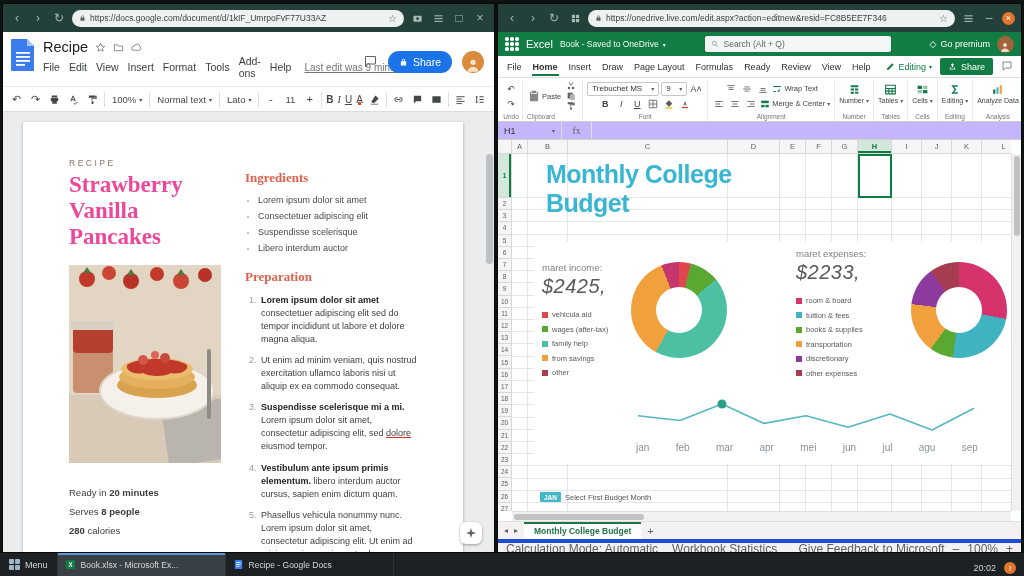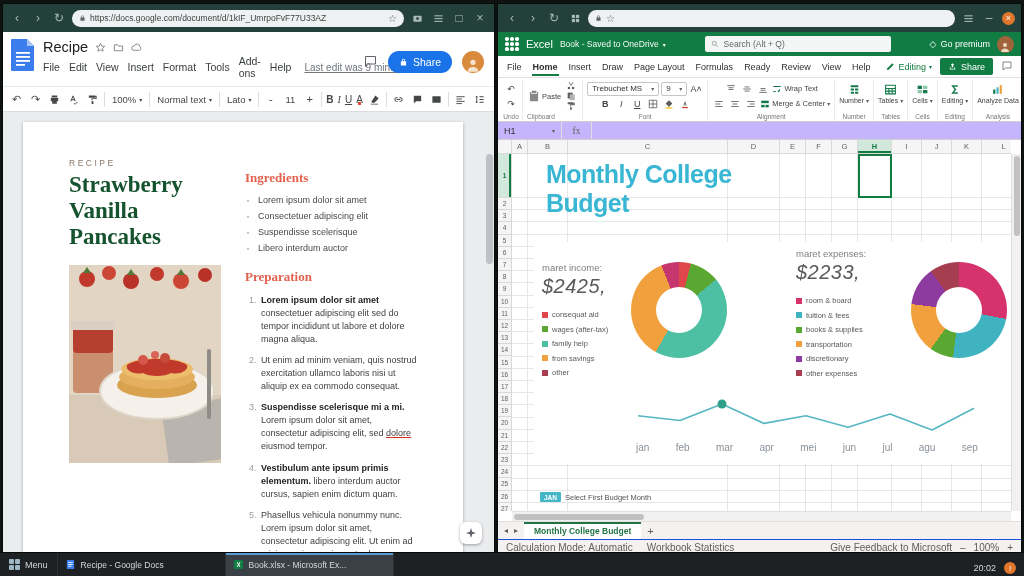--- a/index.html
+++ b/index.html
@@ -51,21 +51,21 @@
   .tbtxt.un { text-decoration:underline; font-weight:normal; }
   .acolor { position:relative; font-size:10px; color:#444746; width:13px; text-align:center; }
   .acolor::after { content:""; position:absolute; left:2px; right:2px; bottom:0; height:2.5px; background:#ea4335; }
 
   .dcanvas { position:relative; height:442px; background:#ebecee; overflow:hidden; }
   .dpage { position:absolute; left:20px; top:10px; width:440px; height:620px; background:#fff; box-shadow:0 1px 3px rgba(0,0,0,.3); padding:36px 42px 0 46px; }
   .kicker { font-size:8.5px; letter-spacing:2.5px; color:#8a7668; margin-bottom:4px; }
   .dcols { display:flex; gap:24px; }
   .dcol-l { width:152px; flex:0 0 auto; }
   .dcol-r { flex:1; padding-top:12px; min-width:0; }
-  .rtitle { font-family:"Liberation Serif",serif; font-weight:bold; color:#14532d; font-size:23px; line-height:1.14; margin:2px 0 14px 0; }
+  .rtitle { font-family:"Liberation Serif",serif; font-weight:bold; color:#ec4899; font-size:23px; line-height:1.14; margin:2px 0 14px 0; }
   .photo { width:152px; height:198px; display:block; }
   .stats { margin-top:20px; font-size:9.5px; color:#3d3d3d; line-height:2.0; }
   .doc-h { font-family:"Liberation Serif",serif; color:#e2604c; font-size:13px; font-weight:bold; margin-bottom:9px; }
   .ing-list { list-style:disc; padding-left:13px; font-size:9px; color:#4a4a4a; margin-bottom:16px; }
   .ing-list li { margin-bottom:6px; }
   .ing-list li::marker { color:#b3b3b3; font-size:8px; }
   .prep-list { list-style:decimal; padding-left:14px; font-size:9px; color:#3f3f3f; line-height:1.45; margin-bottom:16px; }
   .prep-list li { margin-bottom:8px; padding-left:2px; }
   .prep-list li::marker { color:#9a9a9a; }
   .prep-list b { color:#1f1f1f; }
@@ -149,21 +149,21 @@
   .selcell { position:absolute; border:2px solid #107c41; background:transparent; }
   .vscroll { position:absolute; right:0; top:14px; width:10px; bottom:10px; background:#f1f1f1; border-left:1px solid #e1dfdd; }
   .vscroll .thumb { position:absolute; left:1.5px; top:2px; width:6px; height:80px; background:#c1c1c1; border-radius:3px; }
   .hscroll { position:absolute; left:14px; right:10px; bottom:0; height:10px; background:#f1f1f1; border-top:1px solid #e1dfdd; }
   .hscroll .thumb { position:absolute; top:1.5px; left:2px; height:6px; width:130px; background:#c1c1c1; border-radius:3px; }
 
   .sheetbar { height:18px; background:#f3f2f1; border-top:1px solid #e1dfdd; display:flex; align-items:center; gap:6px; padding:0 6px; }
   .sheetnav { color:#605e5c; font-size:8px; }
   .sheettab { height:100%; background:#fff; display:flex; align-items:center; padding:0 10px; font-size:8.5px; font-weight:bold; color:#217346; box-shadow:inset 0 2px 0 #217346; }
   .addsheet { color:#605e5c; font-size:11px; }
-  .statusbar { height:15px; background:#f3f2f1; border-top:1px solid #1d4ed8; display:flex; align-items:center; gap:14px; padding:0 8px; font-size:10px; color:#605e5c; }
+  .statusbar { height:15px; background:#f3f2f1; border-top:4px solid #1d4ed8; display:flex; align-items:center; gap:14px; padding:0 8px; font-size:12px; color:#605e5c; }
   .statusright { margin-left:auto; display:flex; align-items:center; gap:8px; }
 
   
   .taskbar { position:absolute; left:0; right:0; bottom:0; height:23px; background:#1d2123; display:flex; align-items:stretch; color:#d6d8d9; }
   .menubtn { display:flex; align-items:center; gap:5px; padding:0 9px; font-size:9px; border-right:1px solid #2c3134; }
   .menubtn .mgrid { width:11px; height:11px; display:grid; grid-template-columns:1fr 1fr; gap:1.5px; }
   .menubtn .mgrid i { background:#9fb6c4; border-radius:1px; }
   .taskitem { display:flex; align-items:center; gap:5px; width:168px; padding:0 7px; font-size:8.5px; border-right:1px solid #2c3134; white-space:nowrap; overflow:hidden; }
   .taskitem.active { background:#394146; box-shadow:inset 0 2px 0 #5a9bd5; }
   .ticon { width:11px; height:11px; flex:0 0 auto; }
@@ -373,20 +373,25 @@
               <ellipse cx="88" cy="126" rx="57" ry="28" fill="none" stroke="#ddd5c8" stroke-width="2"></ellipse>
               <ellipse cx="88" cy="120" rx="40" ry="13" fill="#d9a24f"></ellipse>
               <ellipse cx="88" cy="112" rx="38" ry="12" fill="#e4b060"></ellipse>
               <ellipse cx="88" cy="104" rx="36" ry="11" fill="#edbd6e"></ellipse>
               <path d="M58 100c10-8 50-8 60 0 2 6-8 10-16 8-6 4-22 4-28 0-8 2-18-2-16-8z" fill="#c0392b"></path>
               <circle cx="74" cy="95" r="5" fill="#d4574a"></circle>
                 <circle cx="96" cy="93" r="5" fill="#c74b3d"></circle>
                 <circle cx="86" cy="90" r="4" fill="#da6558"></circle>
               <rect x="138" y="84" width="4" height="70" rx="2" fill="#8f8b85"></rect>
             </svg>
+            <div class="stats">
+              <div><span>Ready in </span><b>20 minutes</b><span></span></div>
+              <div><span>Serves </span><b>8 people</b><span></span></div>
+              <div><span></span><b>280</b><span> calories</span></div>
+            </div>
           </div>
           <div class="dcol-r">
             <div class="doc-h">Ingredients</div>
             <ul class="ing-list">
               <li>Lorem ipsum dolor sit amet</li>
               <li>Consectetuer adipiscing elit</li>
               <li>Suspendisse scelerisque</li>
               <li>Libero interdum auctor</li>
             </ul>
             <div class="doc-h">Preparation</div>
@@ -423,20 +428,21 @@
             <rect x="4" y="4" width="7" height="7"></rect>
             <rect x="13" y="4" width="7" height="7"></rect>
             <rect x="4" y="13" width="7" height="7"></rect>
             <rect x="13" y="13" width="7" height="7"></rect>
           </svg>
         </span>
       <div class="urlpill">
         <svg viewBox="0 0 24 24">
             <path d="M5 10h14v11H5zM8 10V7a4 4 0 0 1 8 0v3h-2V7a2 2 0 0 0-4 0v3z"></path>
           </svg>
+        <span class="urltext">https://onedrive.live.com/edit.aspx?action=editnew&amp;resid=FC8B5EE7F346</span>
         <span class="urlstar">☆</span>
       </div>
       <span class="bic">
           <svg viewBox="0 0 24 24">
             <rect x="3" y="5" width="18" height="2.4"></rect>
             <rect x="3" y="11" width="18" height="2.4"></rect>
             <rect x="3" y="17" width="18" height="2.4"></rect>
           </svg>
         </span>
       <span class="bic">–</span>
@@ -796,21 +802,21 @@
           <div class="vline" style="left: 55px;"></div>
           <div class="vline" style="left: 15px;"></div>
         <div class="whitepanel"></div>
         <div class="sheettitle">Monthly College Budget</div>
 
         <div class="incblock">
           <div class="smalllabel">maret income:</div>
           <div class="bigvalue">$2425,</div>
           <div class="lgitem">
               <span class="sw" style="background-color: rgb(224, 71, 76);"></span>
-              <span class="lgt">consequat aid</span>
+              <span class="lgt">vehicula aid</span>
             </div>
           <div class="lgitem">
               <span class="sw" style="background-color: rgb(90, 168, 50);"></span>
               <span class="lgt">wages (after-tax)</span>
             </div>
           <div class="lgitem">
               <span class="sw" style="background-color: rgb(77, 191, 162);"></span>
               <span class="lgt">family help</span>
             </div>
           <div class="lgitem">
@@ -905,35 +911,35 @@
   <div class="taskbar">
     <div class="menubtn">
       <span class="mgrid">
           <i></i>
           <i></i>
           <i></i>
           <i></i>
         </span>
       <span>Menu</span>
     </div>
+    <div class="taskitem active">
+      <svg class="ticon" viewBox="0 0 24 24">
+          <rect x="2" y="2" width="20" height="20" rx="2" fill="#117c43"></rect>
+          <path d="M8 7l3 5-3 5h2.4l1.8-3.2L14 17h2.4l-3-5 3-5H14l-1.8 3.2L10.4 7z" fill="#fff"></path>
+        </svg>
+      <span>Book.xlsx - Microsoft Ex...</span>
+    </div>
     <div class="taskitem">
       <svg class="ticon" viewBox="0 0 24 24">
           <rect x="4" y="2" width="16" height="20" rx="2" fill="#3b7ded"></rect>
           <rect x="7" y="7" width="10" height="1.8" fill="#fff"></rect>
           <rect x="7" y="11" width="10" height="1.8" fill="#fff"></rect>
           <rect x="7" y="15" width="7" height="1.8" fill="#fff"></rect>
         </svg>
       <span>Recipe - Google Docs</span>
     </div>
-    <div class="taskitem active">
-      <svg class="ticon" viewBox="0 0 24 24">
-          <rect x="2" y="2" width="20" height="20" rx="2" fill="#117c43"></rect>
-          <path d="M8 7l3 5-3 5h2.4l1.8-3.2L14 17h2.4l-3-5 3-5H14l-1.8 3.2L10.4 7z" fill="#fff"></path>
-        </svg>
-      <span>Book.xlsx - Microsoft Ex...</span>
-    </div>
     <div class="tray">
       <span class="clock">20:02</span>
       <span class="trayic">!</span>
     </div>
   </div>
 
 </div>
 
 </body></html>

